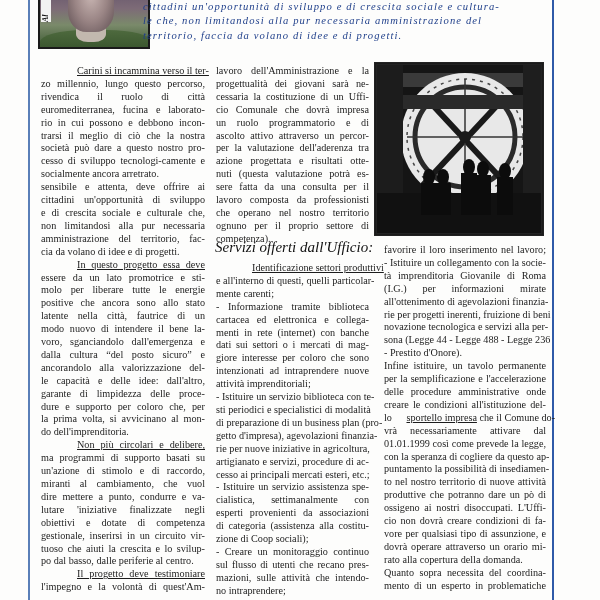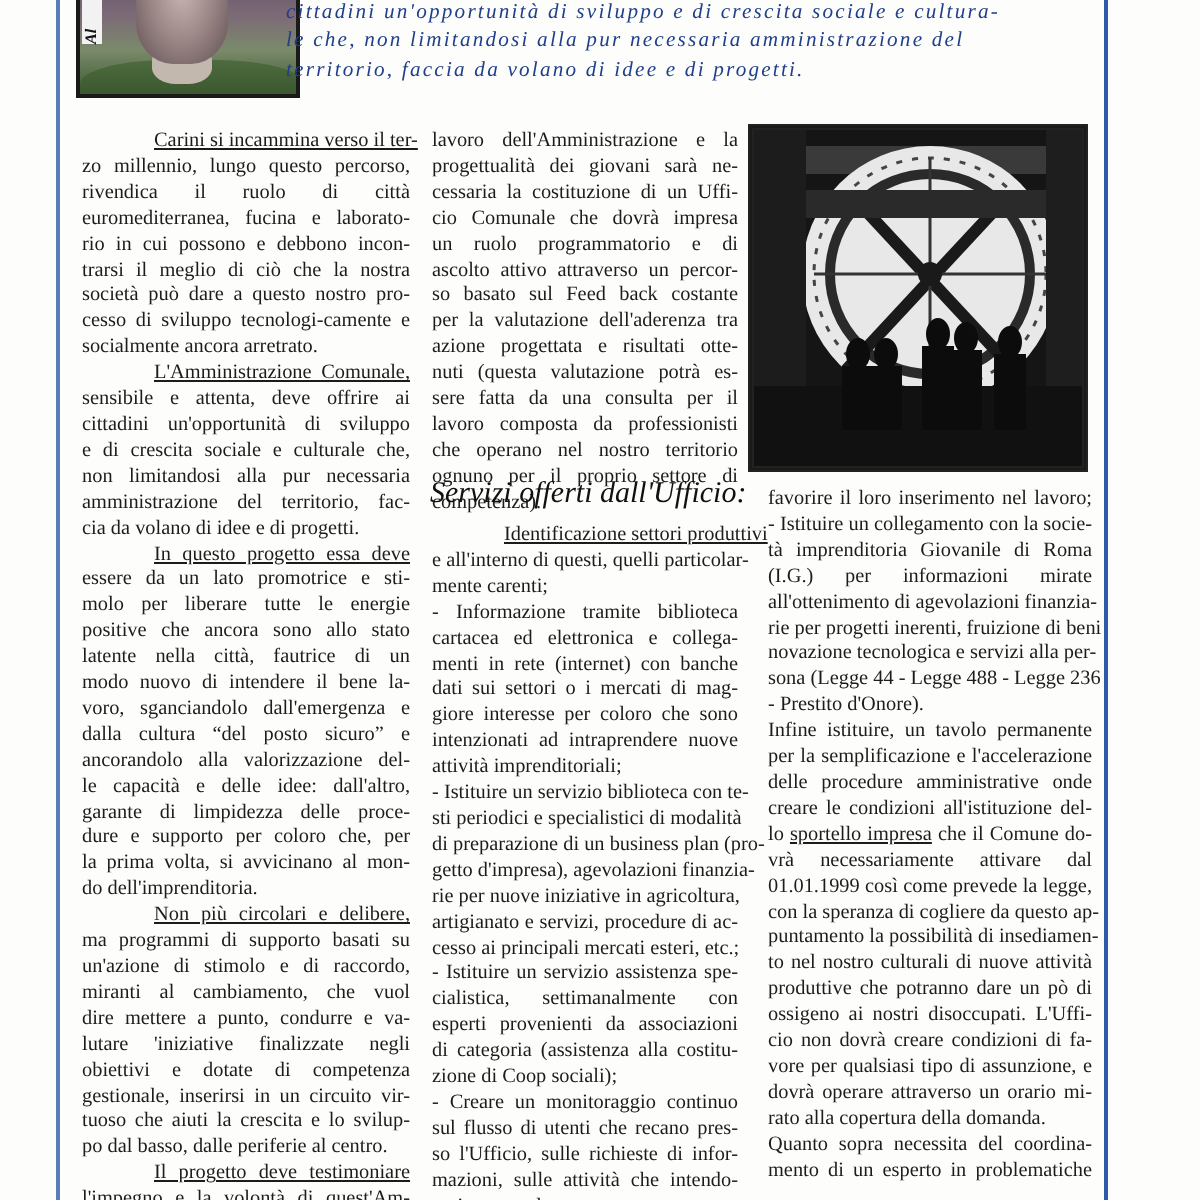--- a/index.html
+++ b/index.html
@@ -62,21 +62,21 @@
     .heading {
       position: absolute; left: 215px; top: 239px;
       font-family: "Liberation Serif", serif; font-style: italic; font-weight: normal;
       font-size: 15px; color: #111; white-space: nowrap;
     }
     .photo {
       position: absolute; left: 374px; top: 62px; width: 170px; height: 174px;
       border: 3px double #222; box-sizing: border-box; background: #1a1a1a; overflow: hidden;
     }
     .photo svg { position: absolute; left: 0; top: 0; width: 100%; height: 100%; }
-    .u { text-decoration: underline; }
+    .u { text-decoration: underline; margin-left: 12px; }
   </style>
 </head>
 <body>
 
 <div class="frame-left"></div>
 <div class="frame-right"></div>
 
 <div class="author-photo">
   <div class="shirt"></div>
   <div class="neck"></div>
@@ -93,21 +93,20 @@
 <div class="col col-left">
     <span class="line indent">Carini si incammina verso il ter-</span>
     <span class="line">zo millennio, lungo questo percorso,</span>
     <span class="line">rivendica il ruolo di città</span>
     <span class="line">euromediterranea, fucina e laborato-</span>
     <span class="line">rio in cui possono e debbono incon-</span>
     <span class="line">trarsi il meglio di ciò che la nostra</span>
     <span class="line">società può dare a questo nostro pro-</span>
     <span class="line">cesso di sviluppo tecnologi-camente e</span>
     <span class="line last">socialmente ancora arretrato.</span>
-    <span class="line indent">L'Amministrazione Comunale,</span>
     <span class="line">sensibile e attenta, deve offrire ai</span>
     <span class="line">cittadini un'opportunità di sviluppo</span>
     <span class="line">e di crescita sociale e culturale che,</span>
     <span class="line">non limitandosi alla pur necessaria</span>
     <span class="line">amministrazione del territorio, fac-</span>
     <span class="line last">cia da volano di idee e di progetti.</span>
     <span class="line indent">In questo progetto essa deve</span>
     <span class="line">essere da un lato promotrice e sti-</span>
     <span class="line">molo per liberare tutte le energie</span>
     <span class="line">positive che ancora sono allo stato</span>
@@ -135,21 +134,20 @@
     <span class="line">l'impegno e la volontà di quest'Am-</span>
   </div>
 
 <div class="col col-mid">
     <span class="line">lavoro dell'Amministrazione e la</span>
     <span class="line">progettualità dei giovani sarà ne-</span>
     <span class="line">cessaria la costituzione di un Uffi-</span>
     <span class="line">cio Comunale che dovrà impresa</span>
     <span class="line">un ruolo programmatorio e di</span>
     <span class="line">ascolto attivo attraverso un percor-</span>
-    <span class="line">so basato sul Feed back costante</span>
     <span class="line">per la valutazione dell'aderenza tra</span>
     <span class="line">azione progettata e risultati otte-</span>
     <span class="line">nuti (questa valutazione potrà es-</span>
     <span class="line">sere fatta da una consulta per il</span>
     <span class="line">lavoro composta da professionisti</span>
     <span class="line">che operano nel nostro territorio</span>
     <span class="line">ognuno per il proprio settore di</span>
     <span class="line last">competenza).</span>
   </div>
 
@@ -173,21 +171,20 @@
     <span class="line">rie per nuove iniziative in agricoltura,</span>
     <span class="line">artigianato e servizi, procedure di ac-</span>
     <span class="line last">cesso ai principali mercati esteri, etc.;</span>
     <span class="line">- Istituire un servizio assistenza spe-</span>
     <span class="line">cialistica, settimanalmente con</span>
     <span class="line">esperti provenienti da associazioni</span>
     <span class="line">di categoria (assistenza alla costitu-</span>
     <span class="line last">zione di Coop sociali);</span>
     <span class="line">- Creare un monitoraggio continuo</span>
     <span class="line">sul flusso di utenti che recano pres-</span>
-    <span class="line">so l'Ufficio, sulle richieste di infor-</span>
     <span class="line">mazioni, sulle attività che intendo-</span>
     <span class="line last">no intraprendere;</span>
   </div>
 
 <div class="photo">
   <svg viewBox="0 0 164 168" preserveAspectRatio="none">
     <rect x="0" y="0" width="164" height="168" fill="#151515"></rect>
     <rect x="0" y="8" width="164" height="14" fill="#3a3a3a"></rect>
     <circle cx="88" cy="72" r="64" fill="#e8e8e8"></circle>
     <circle cx="88" cy="72" r="50" fill="none" stroke="#2a2a2a" stroke-width="5"></circle>
@@ -228,21 +225,21 @@
     <span class="line last">- Prestito d'Onore).</span>
     <span class="line">Infine istituire, un tavolo permanente</span>
     <span class="line">per la semplificazione e l'accelerazione</span>
     <span class="line">delle procedure amministrative onde</span>
     <span class="line">creare le condizioni all'istituzione del-</span>
     <span class="line"><span>lo </span><span class="u">sportello impresa</span><span> che il Comune do-</span></span>
     <span class="line">vrà necessariamente attivare dal</span>
     <span class="line">01.01.1999 così come prevede la legge,</span>
     <span class="line">con la speranza di cogliere da questo ap-</span>
     <span class="line">puntamento la possibilità di insediamen-</span>
-    <span class="line">to nel nostro culturali di nuove attività</span>
+    <span class="line">to nel nostro territorio di nuove attività</span>
     <span class="line">produttive che potranno dare un pò di</span>
     <span class="line">ossigeno ai nostri disoccupati. L'Uffi-</span>
     <span class="line">cio non dovrà creare condizioni di fa-</span>
     <span class="line">vore per qualsiasi tipo di assunzione, e</span>
     <span class="line">dovrà operare attraverso un orario mi-</span>
     <span class="line last">rato alla copertura della domanda.</span>
     <span class="line">Quanto sopra necessita del coordina-</span>
     <span class="line">mento di un esperto in problematiche</span>
   </div>
 

